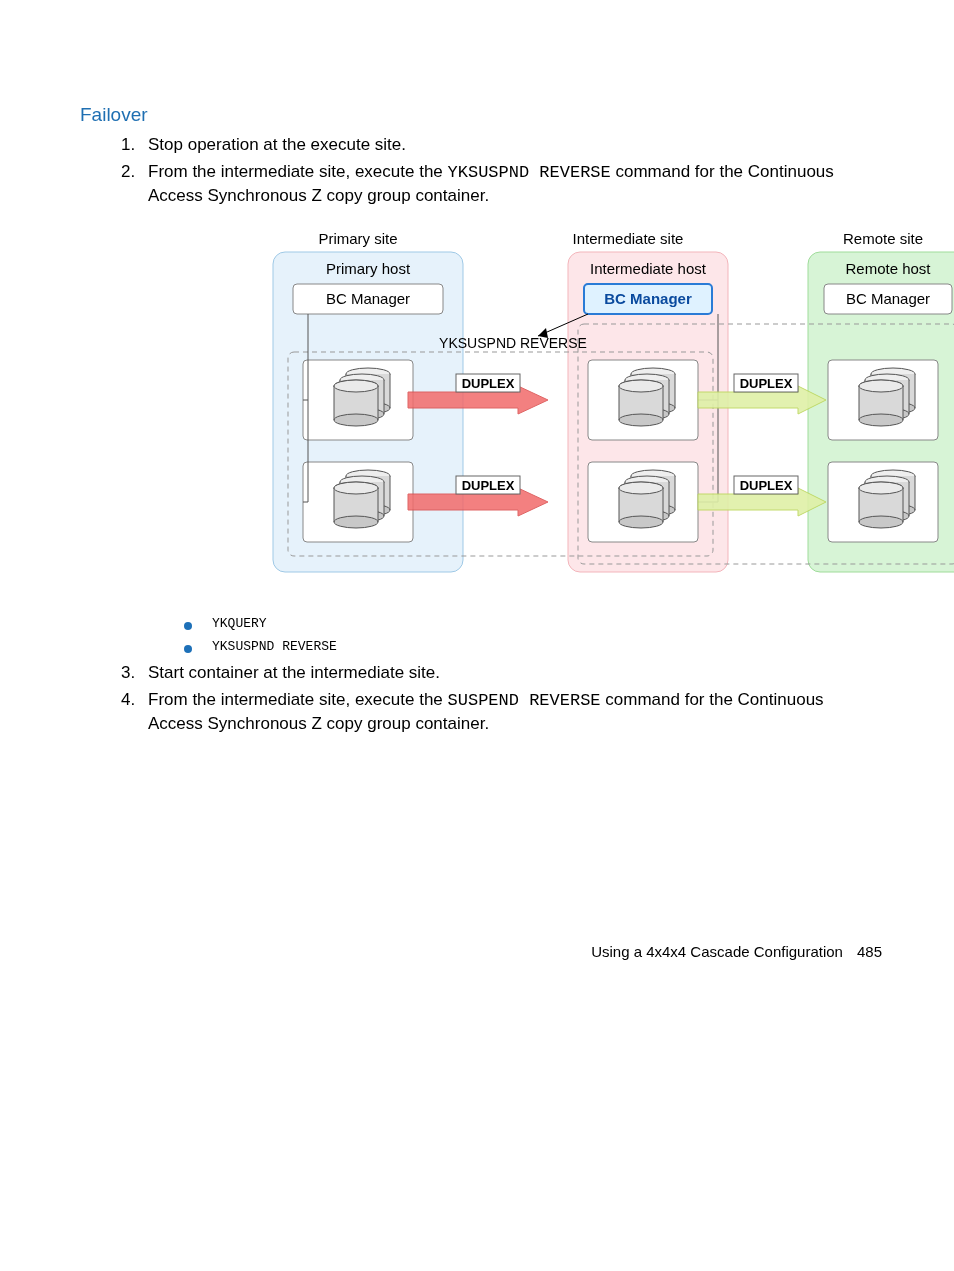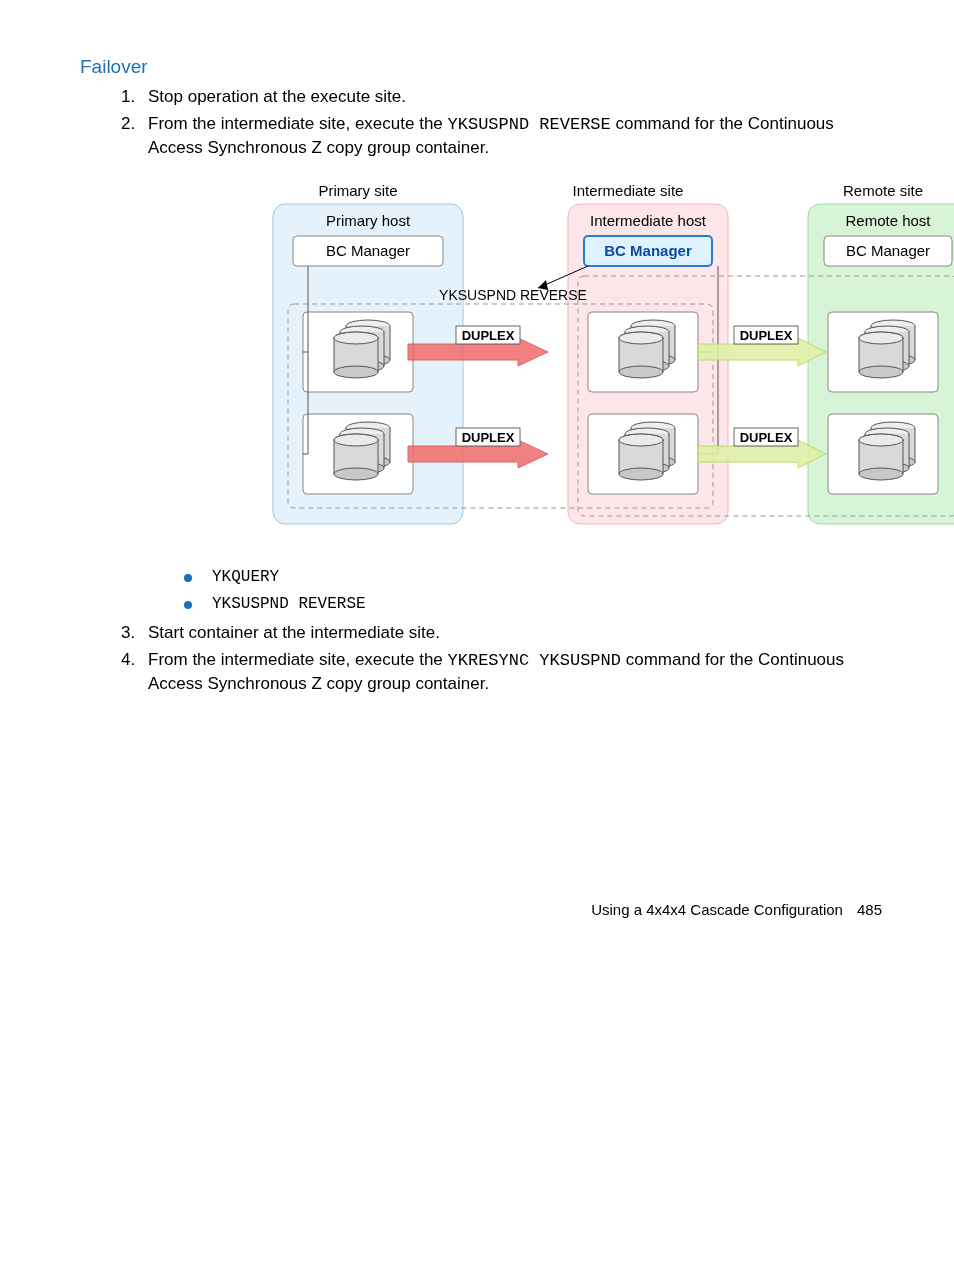--- a/index.html
+++ b/index.html
@@ -1,31 +1,31 @@
 <!DOCTYPE html>
 <html><head>
 <meta charset="utf-8">
 <style>
   html,body{margin:0;padding:0;background:#fff;color:#000;font-family:Arial,Helvetica,sans-serif;}
-  .page{width:954px;height:946px;position:relative;box-sizing:border-box;padding:56px 72px 0 80px;}
+  .page{width:954px;height:946px;position:relative;box-sizing:border-box;padding:56px 72px 0 80px;margin-top:48px;}
   .section-heading{color:#1f6fb2;font-size:19px;font-weight:400;margin:0 0 8px 0;}
   ol.steps{margin:4px 0 0 60px;padding:0;font-size:17px;line-height:1.35;list-style:decimal;}
   ol.steps>li{margin:0 0 4px 0;padding-left:8px;}
   ol.steps>li .code{font-family:"Courier New",monospace;font-size:17px;}
   ul.cmds{list-style:none;margin:6px 0 6px 36px;padding:0;}
-  ul.cmds>li{position:relative;padding-left:28px;margin:6px 0;font-family:"Courier New",monospace;font-size:16px;}
+  ul.cmds>li{position:relative;padding-left:28px;margin:6px 0;font-family:"Courier New",monospace;font-size:13px;}
   ul.cmds>li::before{content:"";position:absolute;left:0;top:7px;width:8px;height:8px;background:#1d70b8;border-radius:50%;}
   .diagram-wrap{margin:22px 0 28px 110px;}
   .diagram{width:720px;height:350px;}
   .site-title{font:15px Arial;fill:#000;text-anchor:middle;}
   .host-label{font:15px Arial;fill:#000;text-anchor:middle;}
   .bc-label{font:15px Arial;fill:#000;text-anchor:middle;}
   .duplex{font:600 13px Arial;fill:#000;text-anchor:middle;}
   .cmd-label{font:14px Arial;fill:#000;text-anchor:middle;}
-  .footer{position:absolute;bottom:28px;right:72px;font-size:15px;}
+  .footer{position:absolute;bottom:34px;right:72px;font-size:15px;}
   .footer .pg{padding-left:14px;}
 </style>
 </head>
 <body>
 
 <div class="page">
 
   <h3 class="section-heading">Failover</h3>
 
   <ol class="steps">
@@ -124,20 +124,20 @@
         </svg>
       </div>
 
       <ul class="cmds">
         <li><span>YKQUERY</span></li>
         <li><span>YKSUSPND REVERSE</span></li>
       </ul>
     </li>
     <li><span>Start container at the intermediate site.</span></li>
     <li>
-      <span>From the intermediate site, execute the </span><span class="code">YKRESYNC YKSUSPND</span><span> command for the Continuous Access Synchronous Z copy group container.</span>
+      <span>From the intermediate site, execute the </span><span class="code">SUSPEND REVERSE</span><span> command for the Continuous Access Synchronous Z copy group container.</span>
     </li>
   </ol>
 
   <div class="footer">
     <span>Using a 4x4x4 Cascade Configuration</span><span class="pg">485</span>
   </div>
 </div>
 
 </body></html>

